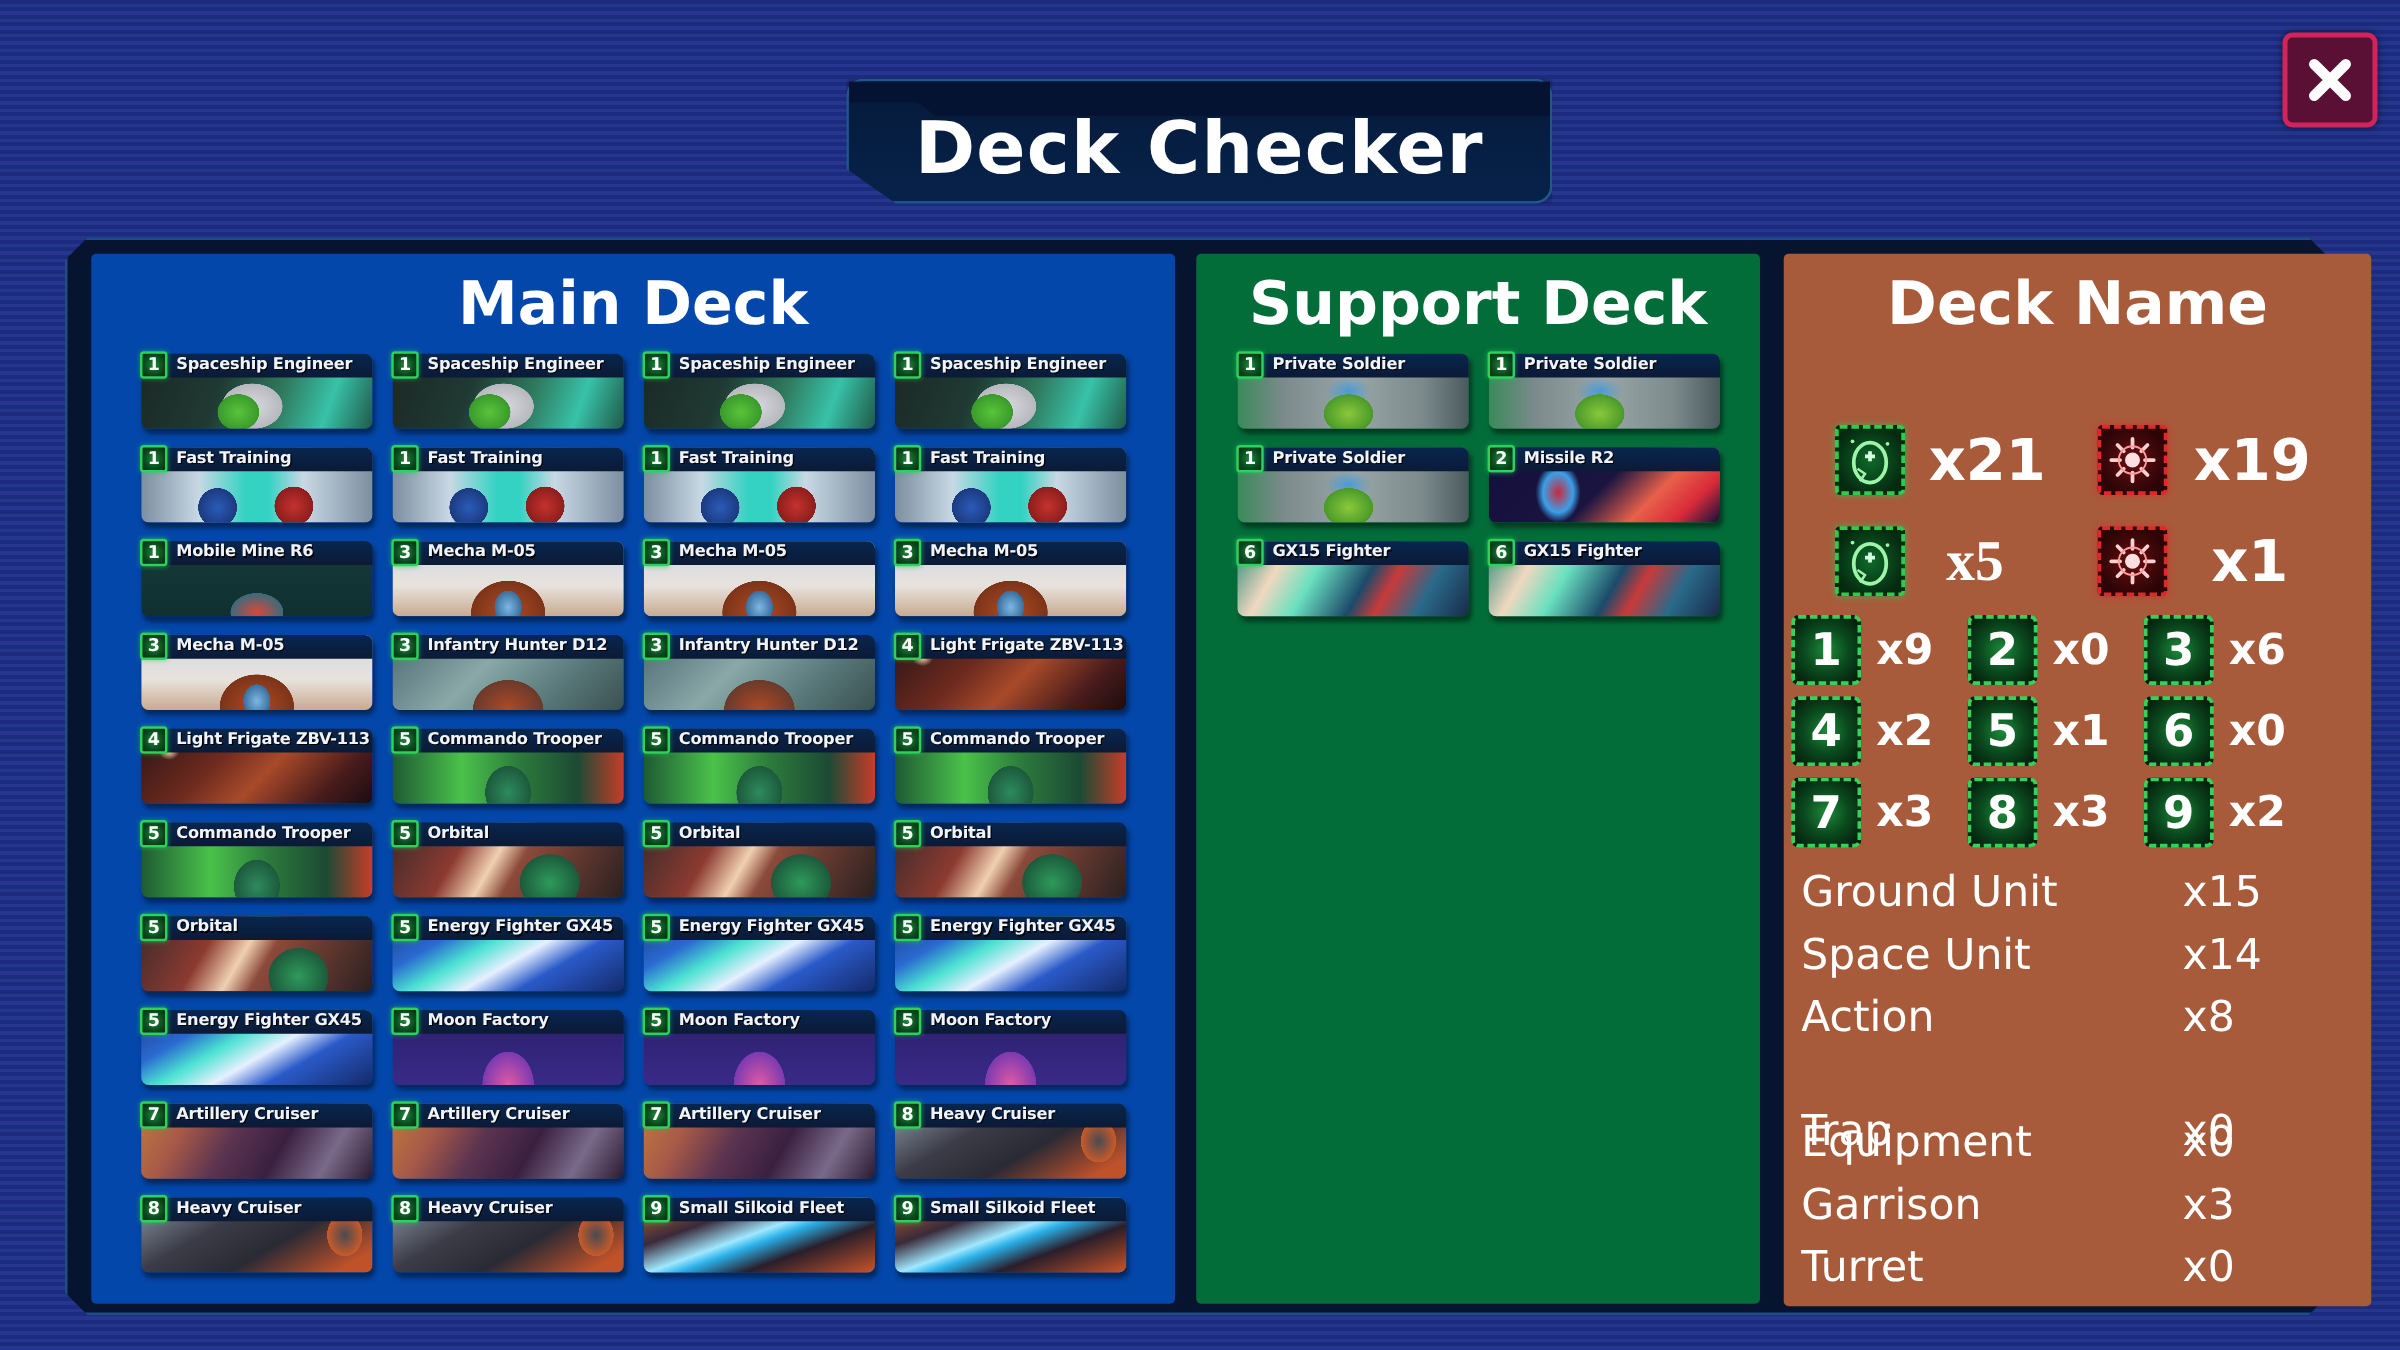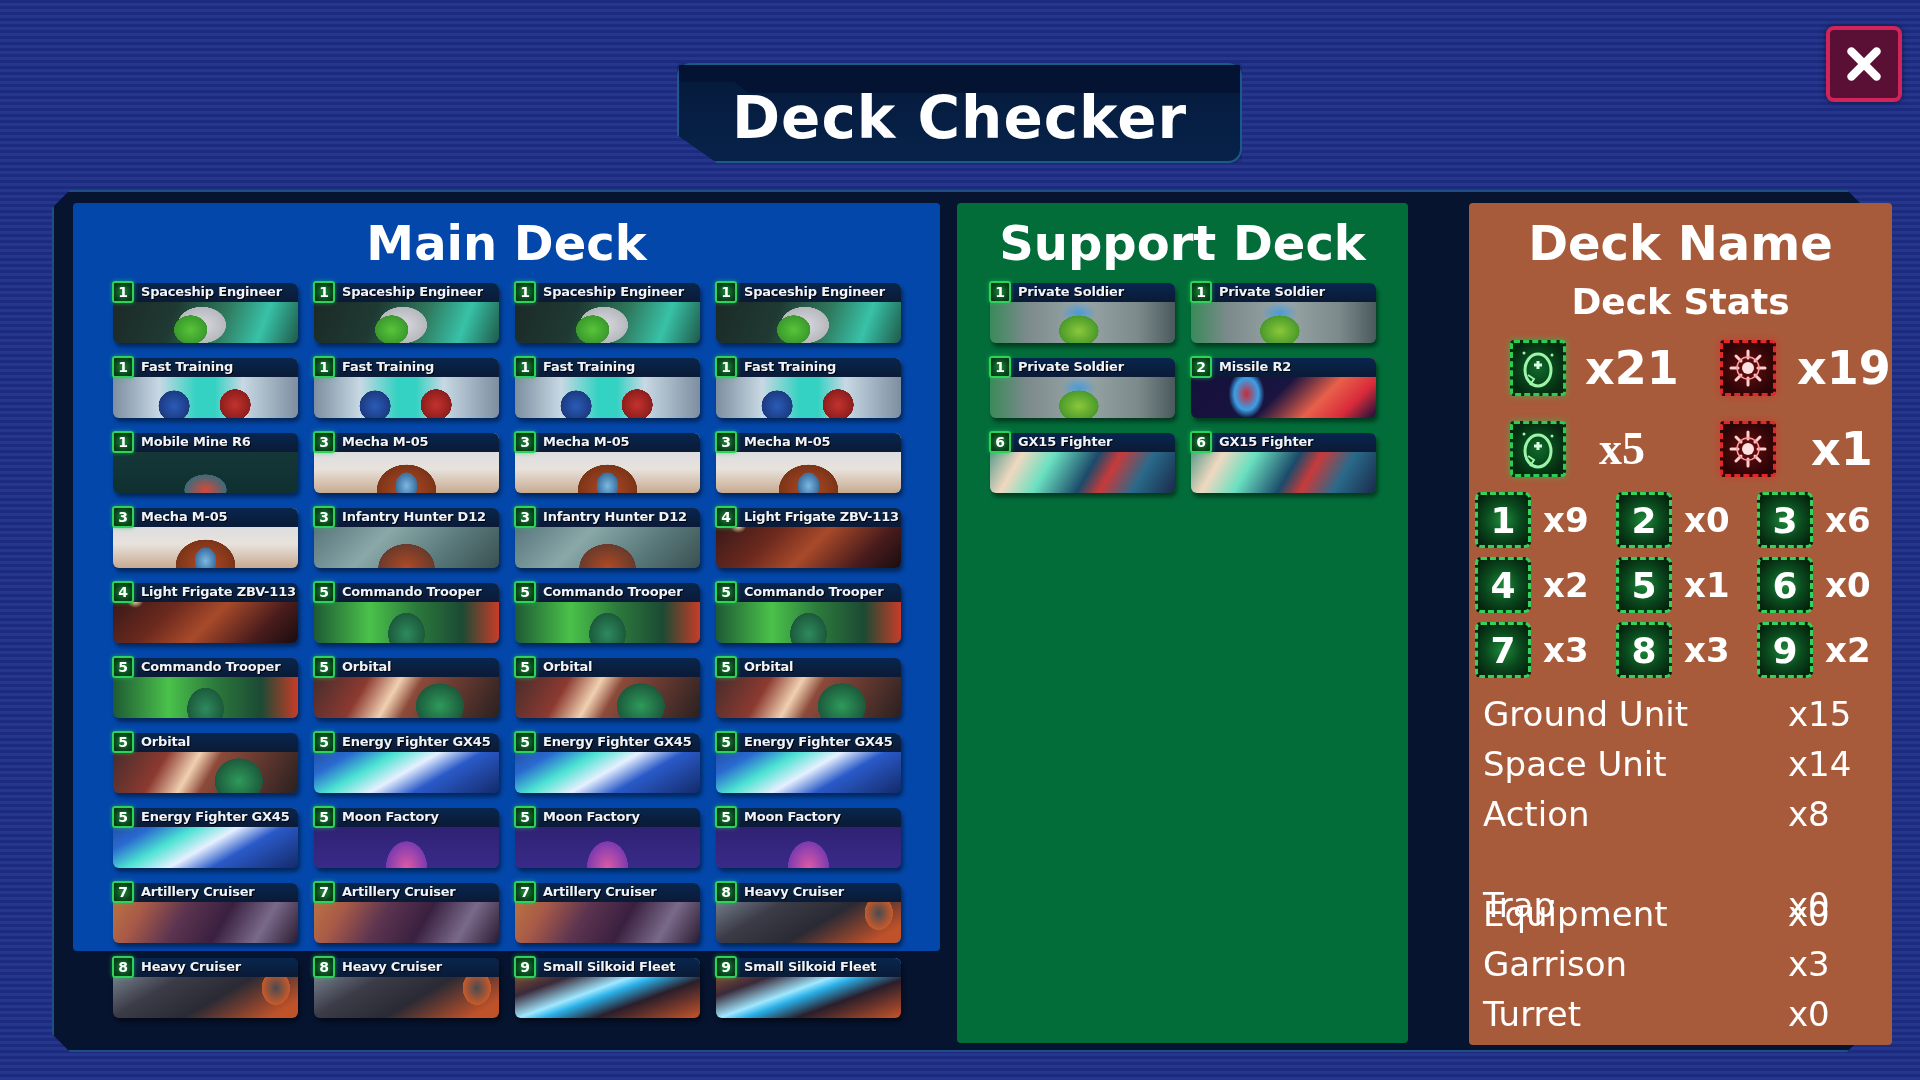--- a/index.html
+++ b/index.html
@@ -42,23 +42,23 @@
   
   .frame {
     position: absolute; left: 52px; top: 190px; width: 1813px; height: 862px;
     background: #07142f;
     border: 2px solid #1d4f86;
     border-radius: 14px;
     clip-path: polygon(18px 0, calc(100% - 18px) 0, 100% 18px, 100% calc(100% - 18px), calc(100% - 18px) 100%, 18px 100%, 0 calc(100% - 18px), 0 18px);
   }
 
   .panel { position: absolute; border-radius: 4px; }
-  .panel-main { left: 73px; top: 203px; width: 867px; height: 748px; background: #0447aa; }
+  .panel-main { left: 73px; top: 203px; width: 867px; height: 840px; background: #0447aa; }
   .panel-support { left: 957px; top: 203px; width: 451px; height: 840px; background: #036d3a; }
-  .panel-stats { left: 1469px; top: 203px; width: 423px; height: 842px; background: #a85b3b; }
+  .panel-stats { left: 1427px; top: 203px; width: 470px; height: 842px; background: #a85b3b; }
 
   .panel-title {
     position: absolute; left: 0; right: 0; text-align: center;
     font-size: 48px; font-weight: bold; top: 12px;
   }
 
   
   .card {
     position: absolute; width: 185px; height: 60px;
     border-radius: 6px; overflow: visible;
@@ -427,21 +427,20 @@
         <div class="card-art art-gx15"></div>
         <div class="card-header"></div>
         <span class="card-name">GX15 Fighter</span>
         <div class="cost-badge">6</div>
       </div>
     </div>
 </div>
 
 <div class="panel panel-stats">
   <div class="panel-title">Deck Name</div>
-  <div class="stats-subtitle">Deck Stats</div>
 
   <div class="faction-icon faction-green" style="left:41px;top:137px;">
     <svg width="40" height="42" viewBox="0 0 40 42">
         <ellipse cx="20" cy="23" rx="13" ry="16" fill="none" stroke="#9cf5a8" stroke-width="3"></ellipse>
         <path d="M20 14 v8 M16 18 h8" stroke="#d8ffe0" stroke-width="3"></path>
         <path d="M10 28 l6 4 l-4 6" stroke="#9cf5a8" stroke-width="2" fill="none"></path>
         <circle cx="6" cy="6" r="1.5" fill="#9cf5a8"></circle>
         <circle cx="34" cy="8" r="1.5" fill="#9cf5a8"></circle>
       </svg>
   </div>

